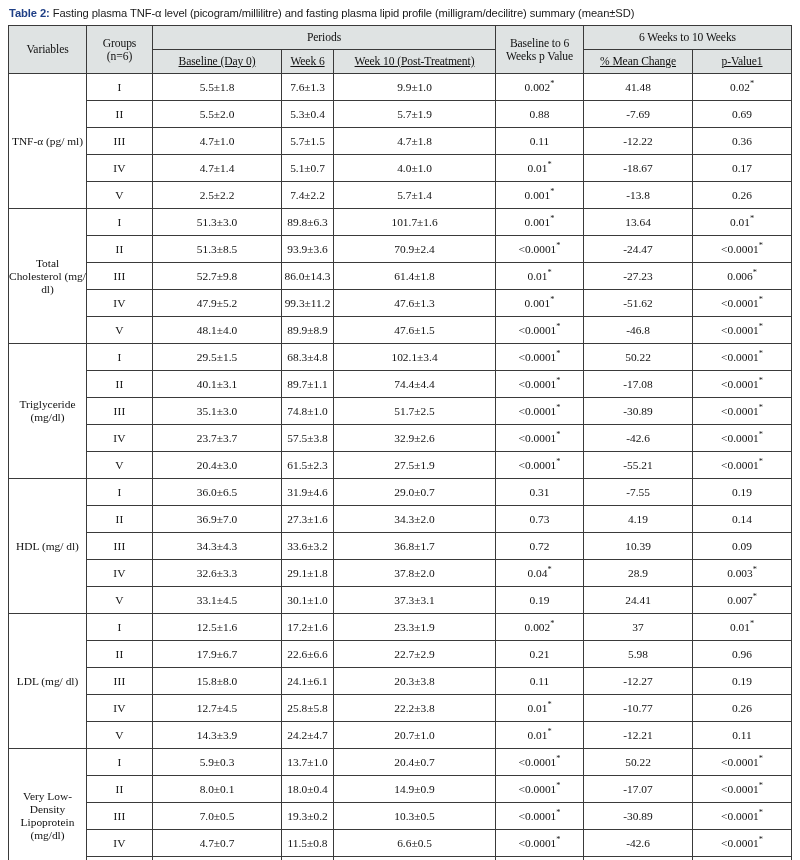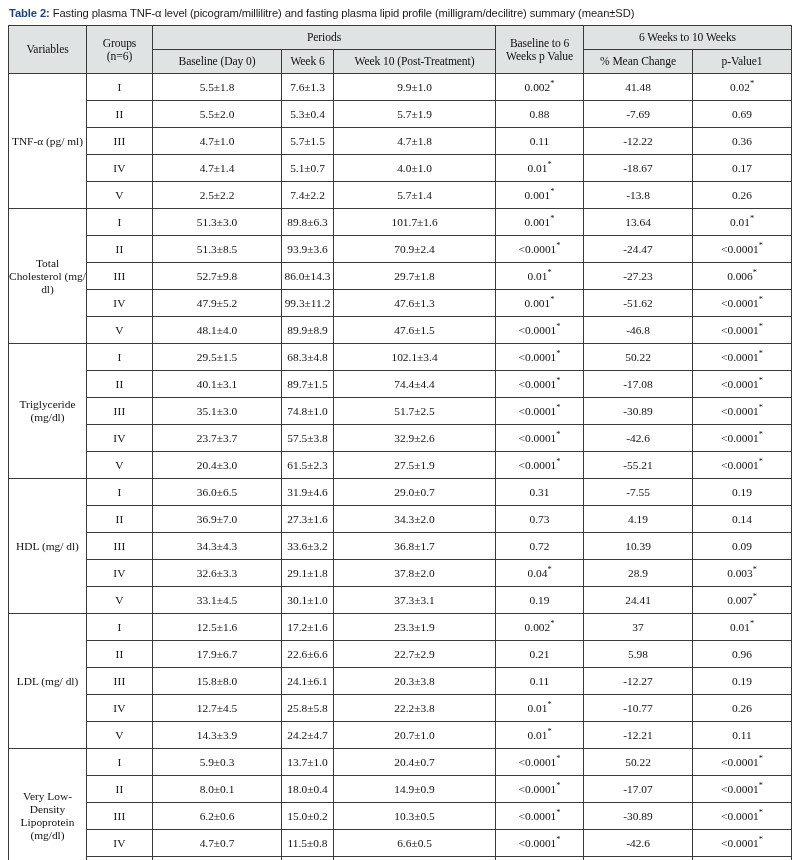--- a/index.html
+++ b/index.html
@@ -59,21 +59,21 @@
   
   thead th {
     background: #dfe3e3;
     font-weight: bold;
     font-size: 11.6px;
     padding: 3px 2px;
     letter-spacing: -0.1px;
   }
   thead th.hdr-tall { height: 46px; }
   thead th.hdr-row1 { height: 23px; margin-left: 26px; }
-  thead th.hdr-row2 { height: 23px; }
+  thead th.hdr-row2 { height: 23px; text-decoration: underline; }
 
   
   tbody td {
     height: 26px;
     padding: 1px 2px;
   }
   td.var-cell {
     line-height: 14px;
     padding: 2px 3px;
     word-break: normal;
@@ -197,21 +197,21 @@
           <td>93.9±3.6</td>
           <td>70.9±2.4</td>
           <td>&lt;0.0001<span class="sup">*</span></td>
           <td>-24.47</td>
           <td>&lt;0.0001<span class="sup">*</span></td>
         </tr>
         <tr>
           <td class="grp-cell">III</td>
           <td>52.7±9.8</td>
           <td>86.0±14.3</td>
-          <td>29.7±1.8</td>
+          <td>61.4±1.8</td>
           <td>0.01<span class="sup">*</span></td>
           <td>-27.23</td>
           <td>0.006<span class="sup">*</span></td>
         </tr>
         <tr>
           <td class="grp-cell">IV</td>
           <td>47.9±5.2</td>
           <td>99.3±11.2</td>
           <td>47.6±1.3</td>
           <td>0.001<span class="sup">*</span></td>
@@ -233,21 +233,21 @@
           <td>29.5±1.5</td>
           <td>68.3±4.8</td>
           <td>102.1±3.4</td>
           <td>&lt;0.0001<span class="sup">*</span></td>
           <td>50.22</td>
           <td>&lt;0.0001<span class="sup">*</span></td>
         </tr>
         <tr>
           <td class="grp-cell">II</td>
           <td>40.1±3.1</td>
-          <td>89.7±1.5</td>
+          <td>89.7±1.1</td>
           <td>74.4±4.4</td>
           <td>&lt;0.0001<span class="sup">*</span></td>
           <td>-17.08</td>
           <td>&lt;0.0001<span class="sup">*</span></td>
         </tr>
         <tr>
           <td class="grp-cell">III</td>
           <td>35.1±3.0</td>
           <td>74.8±1.0</td>
           <td>51.7±2.5</td>
@@ -379,22 +379,22 @@
           <td class="grp-cell">II</td>
           <td>8.0±0.1</td>
           <td>18.0±0.4</td>
           <td>14.9±0.9</td>
           <td>&lt;0.0001<span class="sup">*</span></td>
           <td>-17.07</td>
           <td>&lt;0.0001<span class="sup">*</span></td>
         </tr>
         <tr>
           <td class="grp-cell">III</td>
-          <td>6.2±0.6</td>
-          <td>15.0±0.2</td>
+          <td>7.0±0.5</td>
+          <td>19.3±0.2</td>
           <td>10.3±0.5</td>
           <td>&lt;0.0001<span class="sup">*</span></td>
           <td>-30.89</td>
           <td>&lt;0.0001<span class="sup">*</span></td>
         </tr>
         <tr>
           <td class="grp-cell">IV</td>
           <td>4.7±0.7</td>
           <td>11.5±0.8</td>
           <td>6.6±0.5</td>

